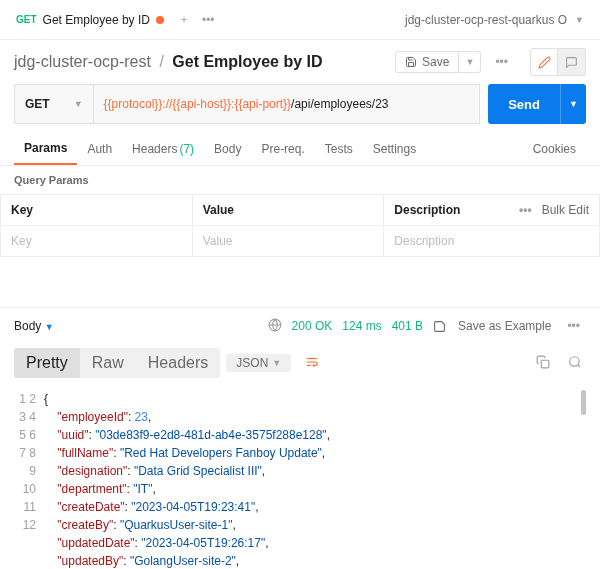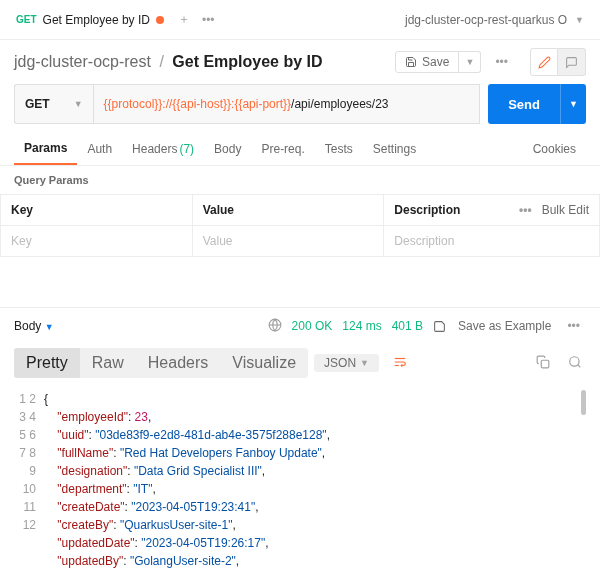--- a/index.html
+++ b/index.html
@@ -50,21 +50,21 @@
 .vtabs{display:flex;background:#f0f0f0;border-radius:3px;overflow:hidden}
 .vtabs .v{padding:6px 12px;font-size:16px;color:#6b6b6b;cursor:pointer}
 .vtabs .v.active{background:#e0e0e0;color:#212121;font-weight:500}
 .fmtsel{display:flex;align-items:center;gap:4px;background:#f0f0f0;border-radius:3px;padding:2px 10px;font-size:12px;color:#6b6b6b;cursor:pointer}
 .linewrap{background:#fff;border-radius:3px;padding:6px 8px;color:#ff6c37;cursor:pointer}
 .code{display:flex;font-family:Menlo,Consolas,monospace;font-size:12px;line-height:1.5;margin:8px 14px 0;position:relative}
 .gutter{width:30px;text-align:right;color:#a0a0a0;padding-right:8px;user-select:none}
 .lines{flex:1;white-space:pre}
 .k{color:#a31515}
 .s{color:#0451a5}
-.n{color:#be185d}
+.n{color:#3b82f6}
 .p{color:#212121}
 .chev{font-size:9px;color:#a0a0a0}
 .scrollind{position:absolute;right:0;top:0;width:5px;height:25px;background:#c4c4c4;border-radius:3px}
 </style>
 </head>
 <body>
 
 <div class="topbar">
   <div class="tab">
     <span class="method">GET</span>
@@ -193,21 +193,20 @@
       <span>Save as Example</span>
     </span>
     <span class="dots" style="color:#a0a0a0">•••</span>
   </div>
 
   <div class="viewrow">
     <div class="vtabs">
       <div class="v active">Pretty</div>
       <div class="v">Raw</div>
       <div class="v">Headers</div>
-      <div class="v">Visualize</div>
     </div>
     <div class="fmtsel">
       <span>JSON</span>
       <span class="chev">▼</span>
     </div>
     <div class="linewrap">
       <svg width="14" height="14" viewBox="0 0 24 24" fill="none" stroke="currentColor" stroke-width="2">
           <line x1="3" y1="6" x2="21" y2="6"></line>
           <path d="M3 12h15a3 3 0 1 1 0 6h-4"></path>
           <polyline points="16 16 14 18 16 20"></polyline>

